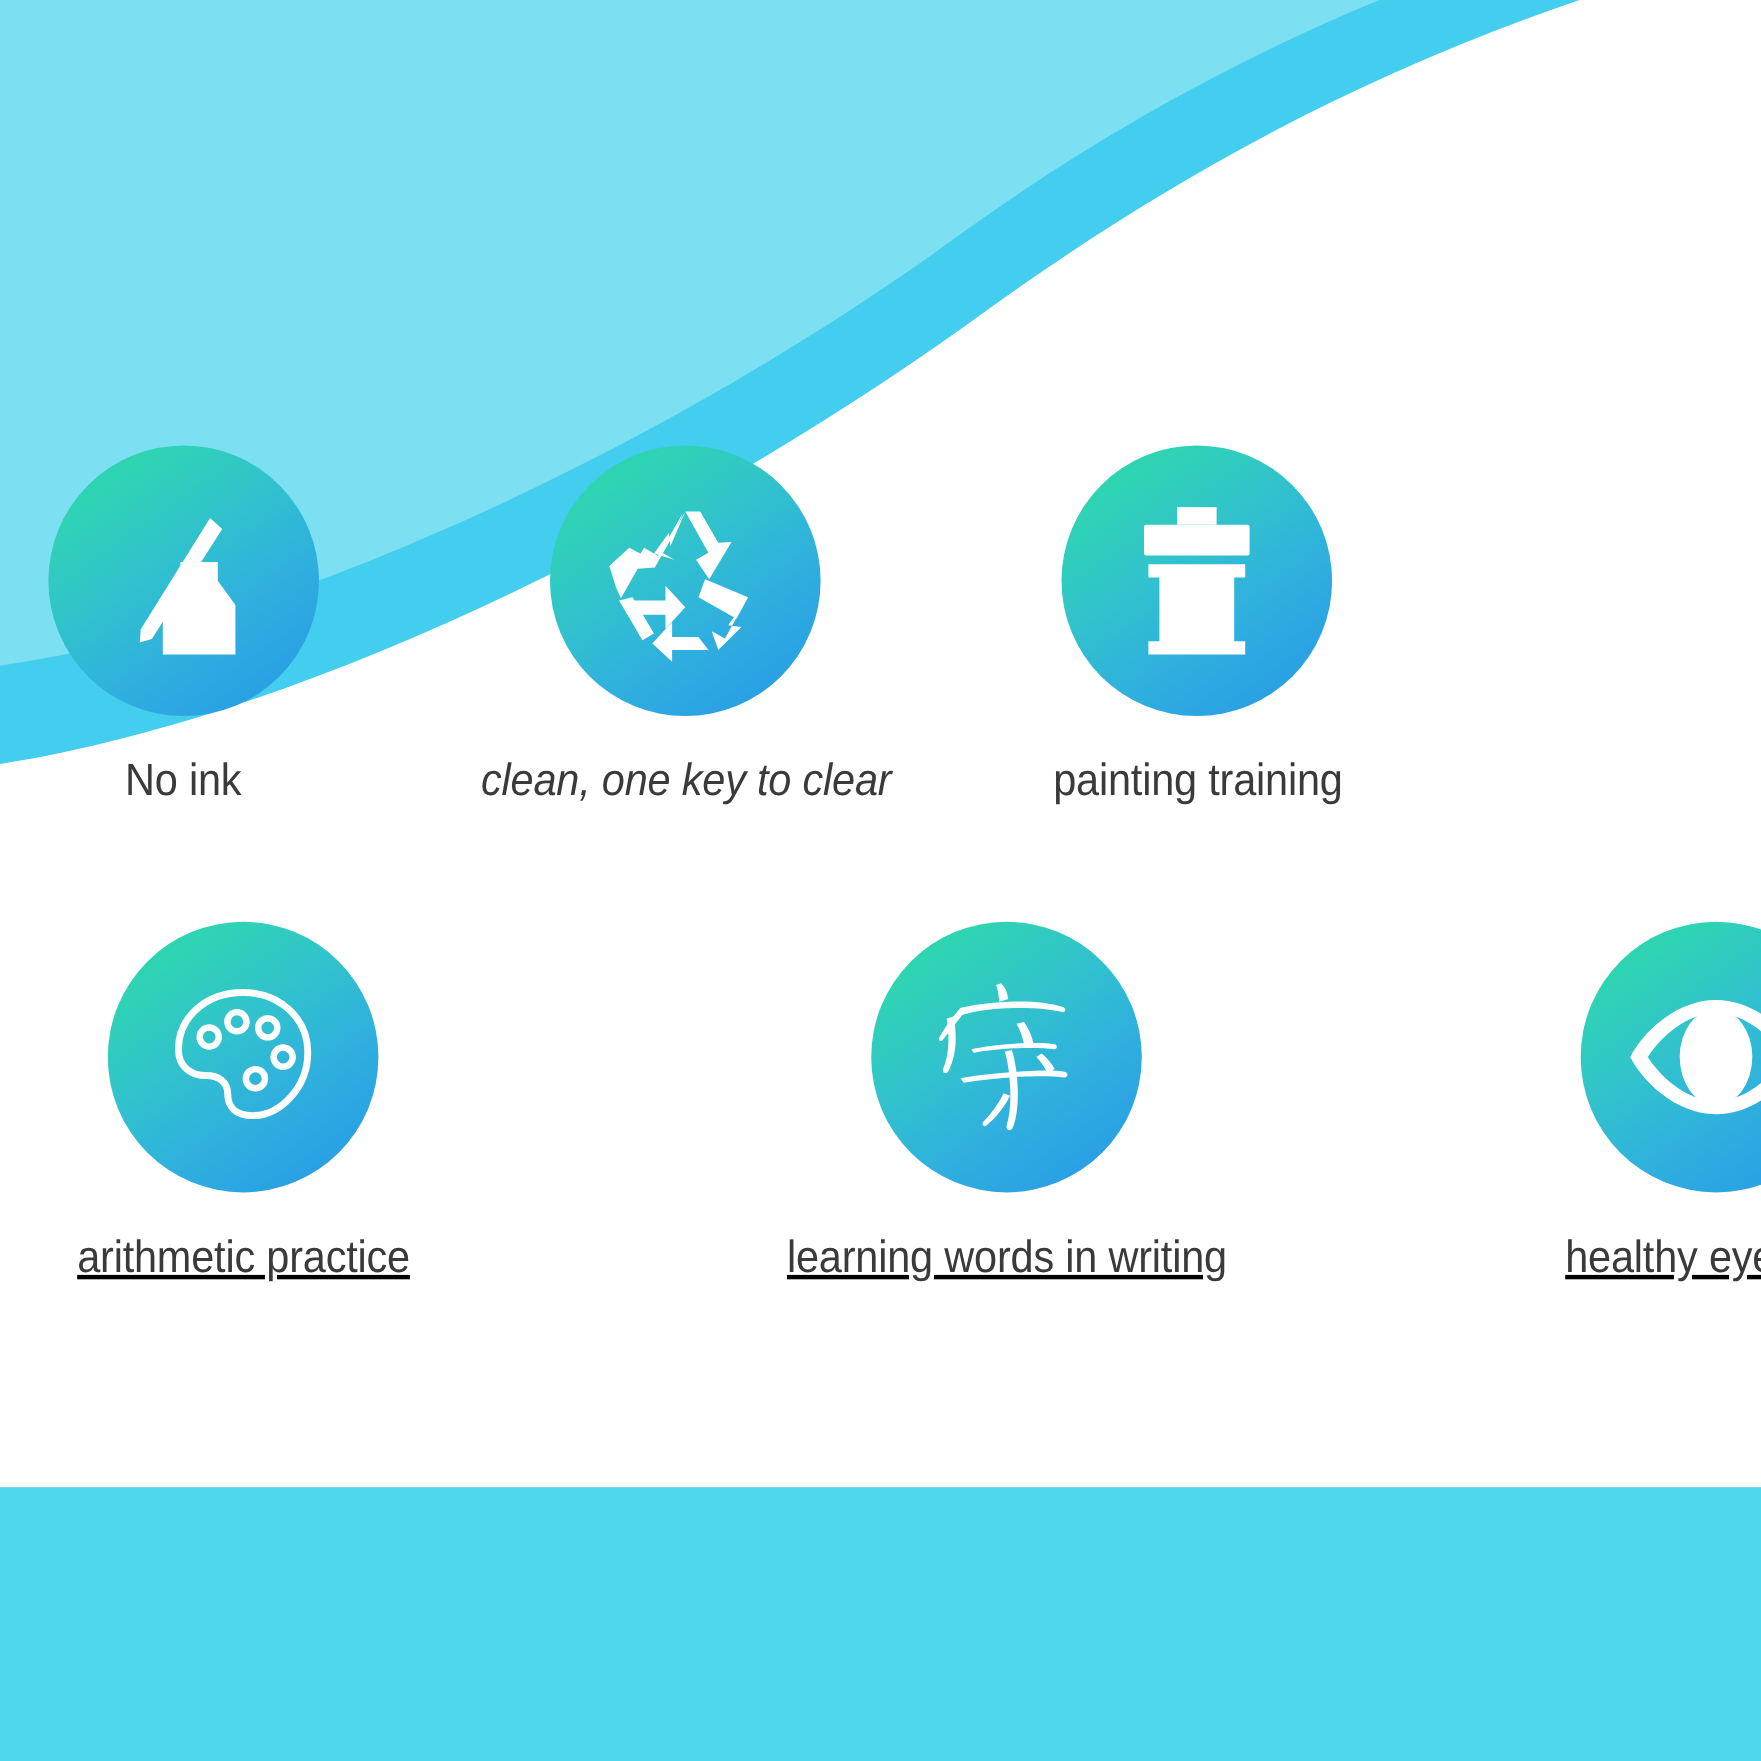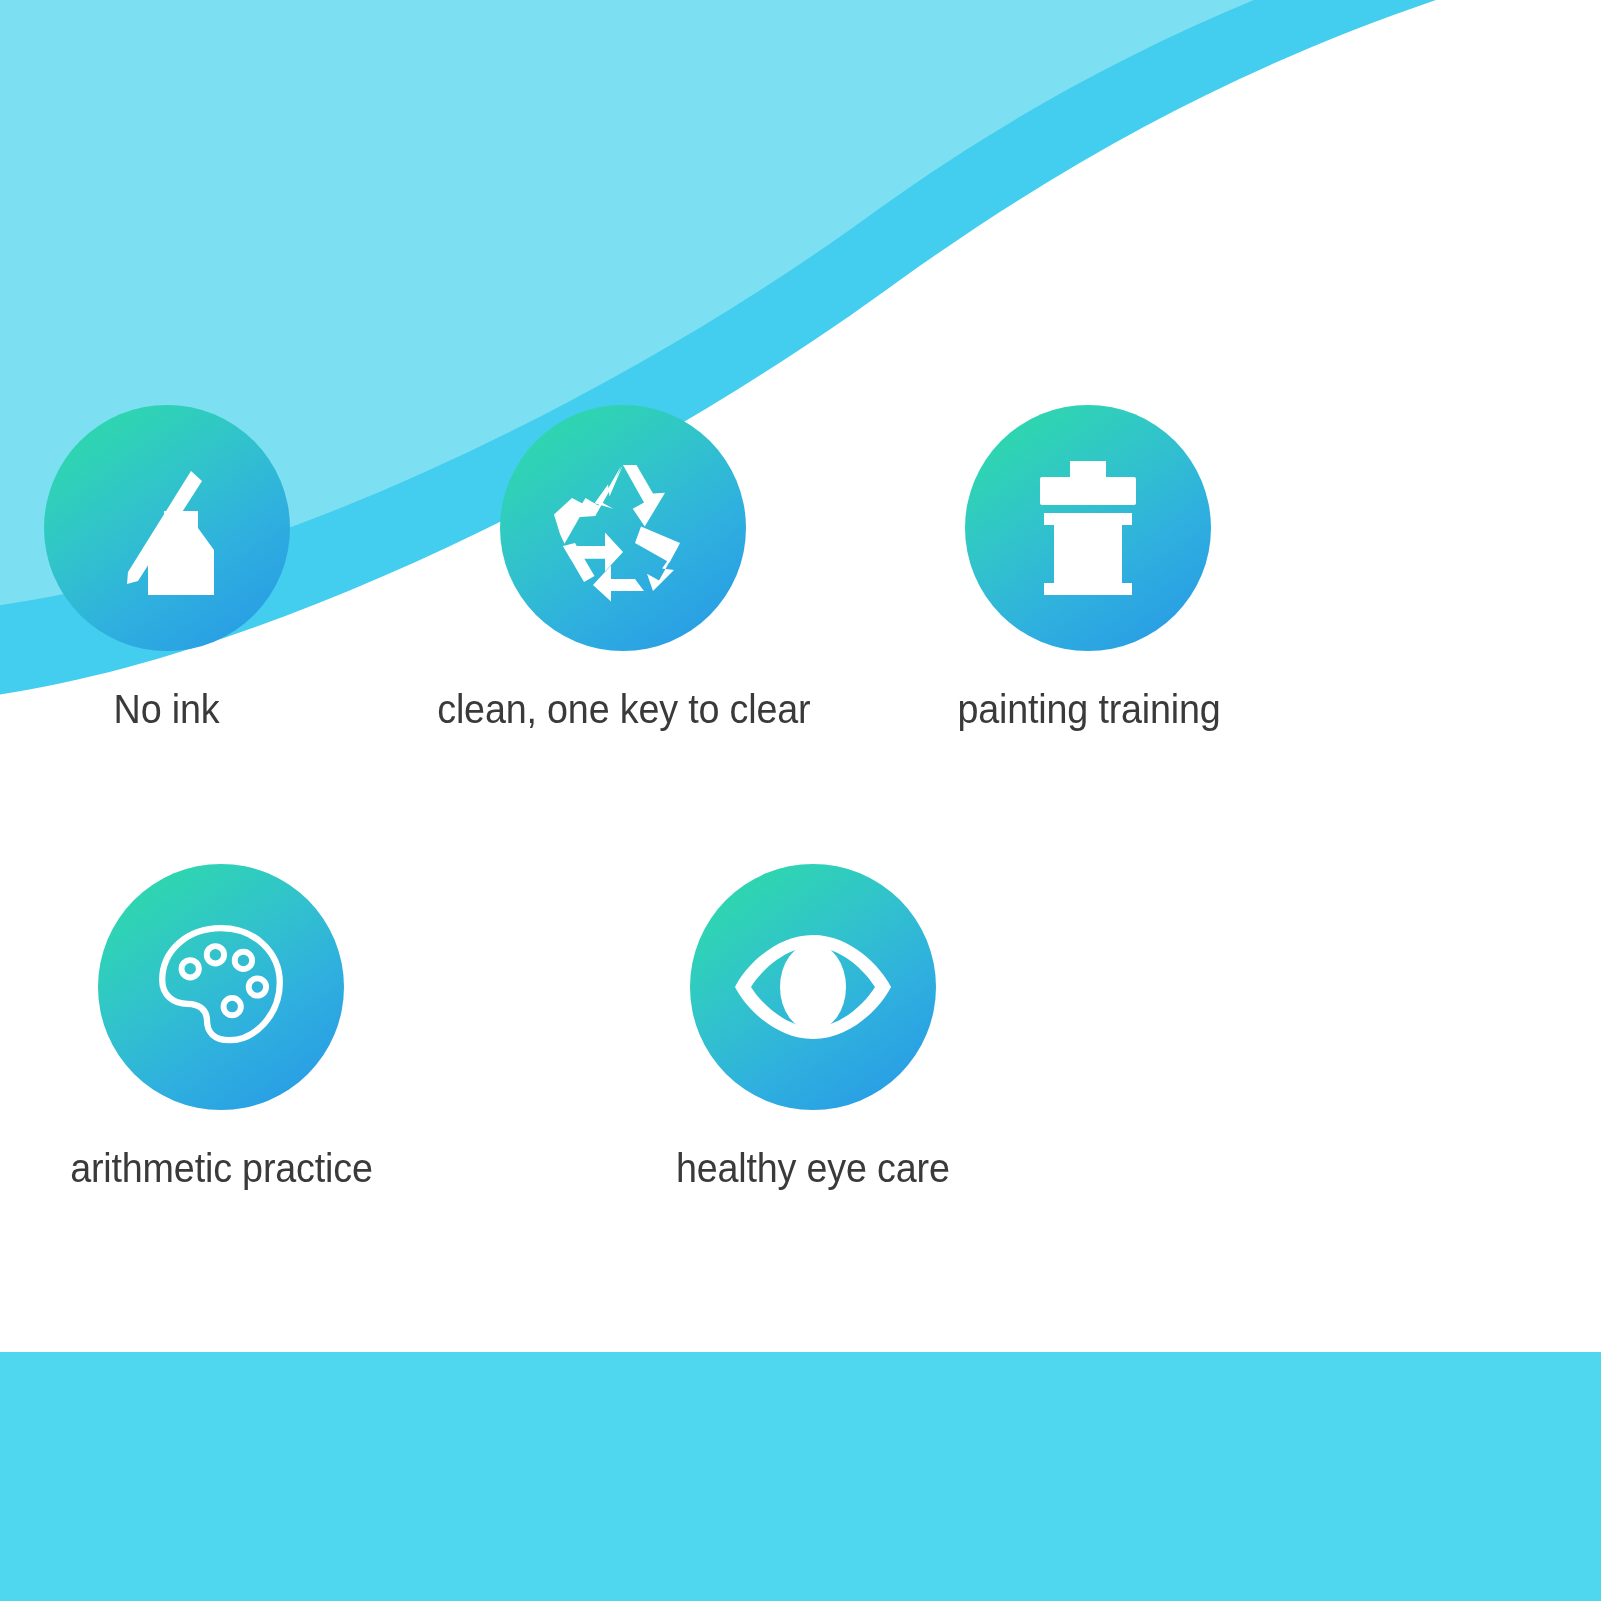--- a/index.html
+++ b/index.html
@@ -26,21 +26,21 @@
 
   
   .row {
     position: absolute;
     left: 0;
     width: 1577px;
     display: flex;
     align-items: flex-end;
   }
   #row-top    { top: 405px; }
-  #row-bottom { top: 864px; }
+  #row-bottom { top: 838px; text-decoration: underline; }
 
   .feature {
     display: flex;
     flex-direction: column;
     align-items: center;
     flex: 0 0 auto;
   }
 
   .icon-circle {
     width: 246px;
@@ -63,21 +63,21 @@
     font-family: "Liberation Sans", "DejaVu Sans", sans-serif;
     font-stretch: condensed;
     transform: scaleX(0.92);
     transform-origin: center top;
     letter-spacing: -0.2px;
   }
 
   
   #feat-no-ink              { margin-left: 44px; }
   #feat-intellectual        { margin-left: 152px; }
-  #feat-clean               { margin-left: 129px; }
+  #feat-clean               { margin-left: 129px; font-style: italic; }
   #feat-painting            { margin-left: 117px; }
 
   
   #feat-arithmetic          { margin-left: 57px; }
   #feat-learning-words      { margin-left: 312px; }
   #feat-eye-care            { margin-left: 278px; }
 
   
   #feat-clean .feature-label     { margin-left: 2px; }
   #feat-painting .feature-label  { margin-left: 2px; }
@@ -179,20 +179,60 @@
           <circle cx="28" cy="37" r="6.2" fill="none" stroke="#ffffff" stroke-width="4.2"></circle>
           <circle cx="46" cy="27" r="6.2" fill="none" stroke="#ffffff" stroke-width="4.2"></circle>
           <circle cx="66" cy="31" r="6.2" fill="none" stroke="#ffffff" stroke-width="4.2"></circle>
           <circle cx="76" cy="50" r="6.2" fill="none" stroke="#ffffff" stroke-width="4.2"></circle>
           <circle cx="58" cy="64" r="6.2" fill="none" stroke="#ffffff" stroke-width="4.2"></circle>
         </svg>
       </div>
       <div class="feature-label">arithmetic practice</div>
     </div>
 
+    <div class="feature" id="feat-learning-words">
+      <div class="icon-circle">
+        <svg width="160" height="160" viewBox="0 0 100 100">
+          <g fill="#ffffff">
+
+            <path d="M47 8 C49 10, 50.5 13, 51 17 L46 18.5 C45.5 14.5, 45 11, 44 9 Z"></path>
+
+            <path d="M24 22 C30 20.5, 39 19, 51 18.5 C64 18, 74 19, 82 21.5
+                     C83.5 22, 84 23.5, 82.5 24.5 C74 22.5, 63 21.7, 51 22.2
+                     C40 22.6, 31 24, 25 26 C21 31, 17 36, 14 40
+                     C12.6 41.6, 11 40.8, 11.8 38.8 C15 33.2, 19 27.5, 24 22 Z"></path>
+            <path d="M20 27 C20.8 31, 21.4 37, 21 43 C20.6 49, 19 54, 17 58
+                     C15.6 60, 13.2 59, 14 56.6 C16 52, 17 46.5, 17 40.6
+                     C17 35.8, 16.6 31.4, 16 28 Z"></path>
+
+            <path d="M30 45.5 C38 43.8, 50 42.4, 62 42 C69 41.8, 74 42, 77 42.6
+                     C79 43, 79.2 45.2, 77.2 45.6 C72 44.8, 64 44.6, 55 45
+                     C46 45.4, 37 46.4, 31.5 47.6 Z"></path>
+
+            <path d="M60 30 C62.5 33.5, 64.5 38, 65.4 42.6 L60.2 44
+                     C59.4 39, 57.8 34.4, 55.6 31 Z"></path>
+
+            <path d="M24 62 C34 60, 50 58.4, 66 57.8 C74 57.5, 80 57.7, 83 58.3
+                     C85.2 58.8, 85.2 61.4, 82.8 61.6 C77 60.8, 68 60.7, 58 61.2
+                     C46 61.8, 33.6 63.2, 25.6 64.6 Z"></path>
+
+            <path d="M53 46 C55 52, 56.2 60, 56.4 69 C56.6 78, 55.6 85, 53.6 90
+                     C52.6 92.4, 49.8 92, 50 89.2 C51.6 84, 52.4 77.6, 52.2 70
+                     C52 61.6, 51 53.4, 49 47 Z"></path>
+
+            <path d="M52 72 C49 78, 44.5 84, 39 88.6 C37 90.2, 35.4 88.4, 37 86.6
+                     C41.6 82, 45.6 76.4, 48.4 70.6 Z"></path>
+
+            <path d="M70 48 C73 50.5, 75.6 53.6, 77.4 56.6 L73.4 59.4
+                     C71.8 56, 69.6 52.6, 67 49.8 Z"></path>
+          </g>
+        </svg>
+      </div>
+      <div class="feature-label">learning words in writing</div>
+    </div>
 
     <div class="feature" id="feat-eye-care">
       <div class="icon-circle">
         <svg width="164" height="120" viewBox="0 0 164 120">
           <g fill="#ffffff">
 
             <path d="M82 8 C120 8, 150 40, 160 60 C150 80, 120 112, 82 112
                      C44 112, 14 80, 4 60 C14 40, 44 8, 82 8 Z
                      M82 20 C54 20, 30 44, 20 60 C30 76, 54 100, 82 100
                      C110 100, 134 76, 144 60 C134 44, 110 20, 82 20 Z"></path>

